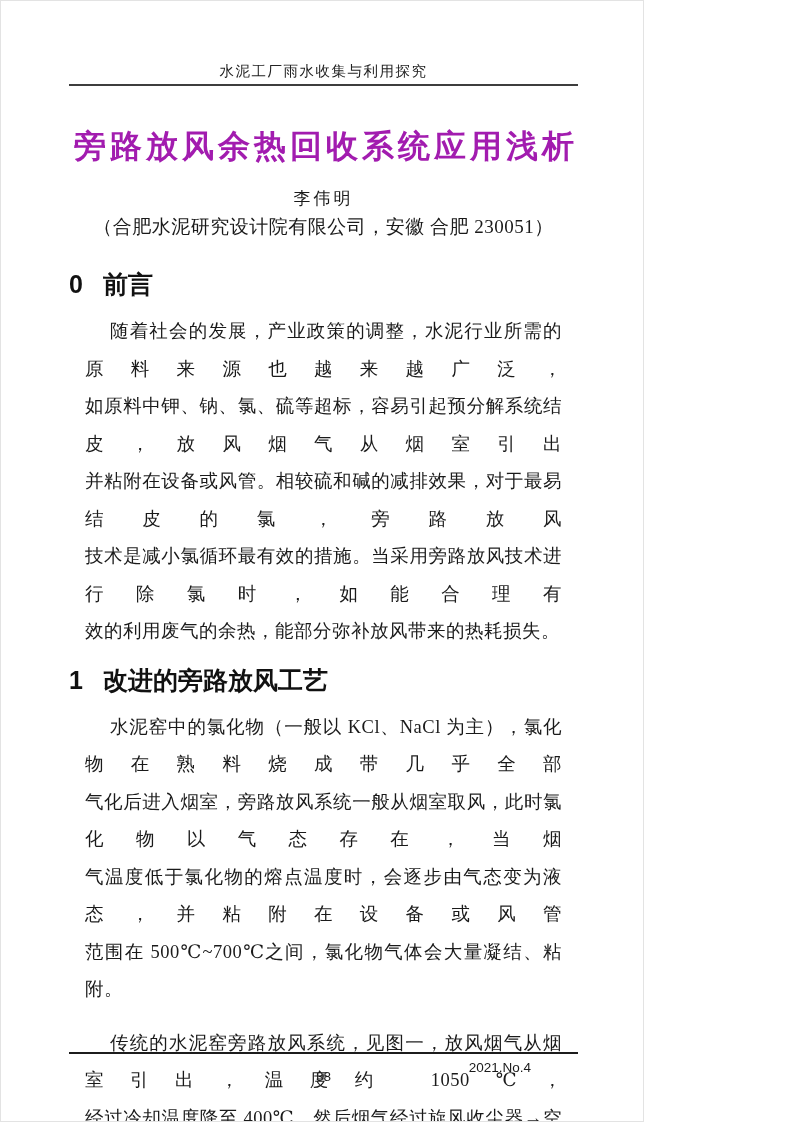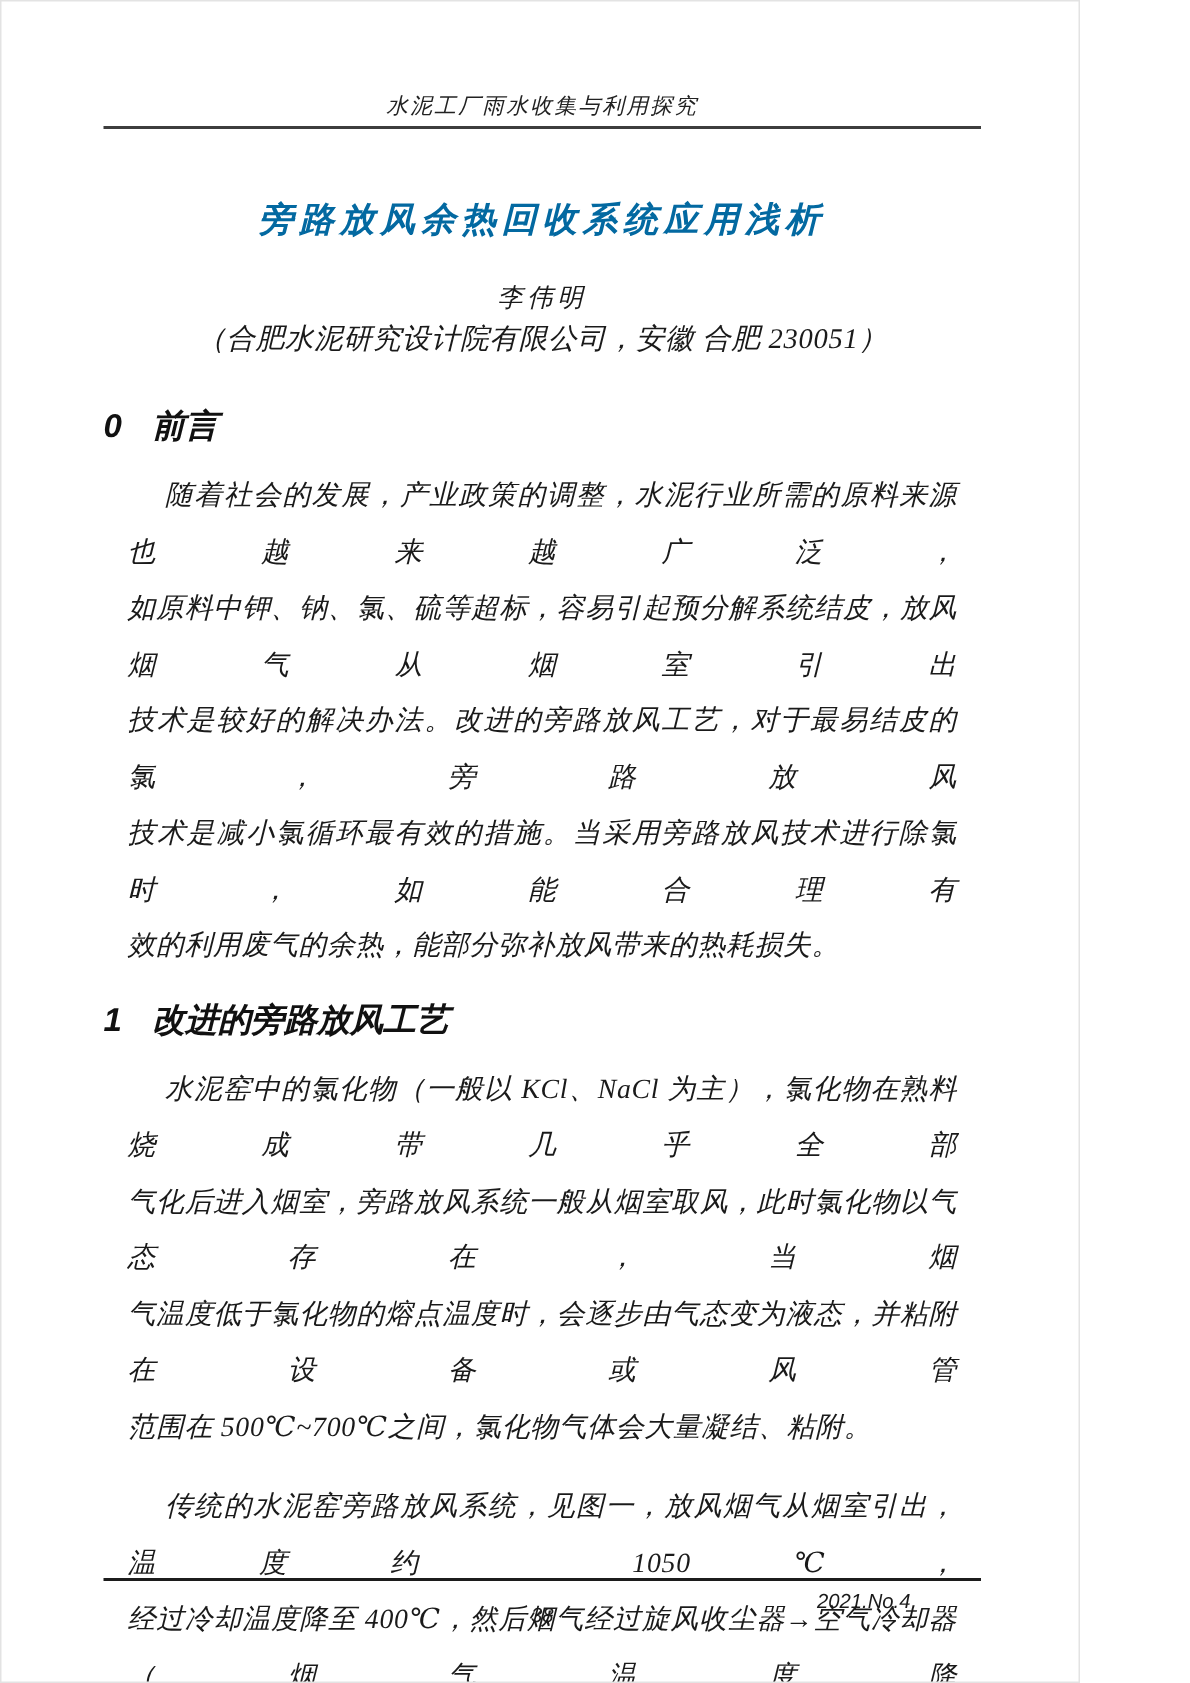--- a/index.html
+++ b/index.html
@@ -1,26 +1,25 @@
 <!DOCTYPE html>
 <html><head>
 <meta charset="utf-8">
 <style>
   html, body { margin: 0; padding: 0; background: #ffffff; }
   .page {
     position: relative;
-    width: 720px;
+    width: 644px;
     height: 1122px;
     box-sizing: border-box;
     background: #ffffff;
     color: #1a1a1a;
     border: 1px solid #e3e3e3;
     overflow: hidden;
     font-family: "Liberation Serif", "DejaVu Serif", serif;
-    font-style: italic;
   }
   .content { padding: 0 65px 0 68px; }
 
   
   .running-head {
     margin-top: 61px;
     text-align: center;
     font-size: 14.5px;
     letter-spacing: 1.5px;
     line-height: 19px;
@@ -28,27 +27,27 @@
   }
   .head-rule {
     margin-top: 3px;
     border-bottom: 2px solid #3d3d3d;
     height: 0;
   }
 
   
   .article-title {
     margin: 42px 0 0 0;
-    text-align: center;
+    text-align: right;
     font-family: "Liberation Sans", "DejaVu Sans", sans-serif;
     font-weight: bold;
-    font-size: 23px;
+    font-size: 32px;
     letter-spacing: 4px;
     line-height: 36px;
-    color: #0369a1;
+    color: #a21caf;
   }
   .author-line {
     margin-top: 24px;
     text-align: center;
     font-size: 17px;
     letter-spacing: 3px;
     line-height: 21px;
   }
   .affiliation-line {
     margin-top: 6px;
@@ -58,21 +57,21 @@
     line-height: 23px;
   }
 
   
   .section-heading {
     margin: 0;
     margin-top: 33px;
     margin-bottom: 4px;
     font-family: "Liberation Sans", "DejaVu Sans", sans-serif;
     font-weight: bold;
-    font-size: 22px;
+    font-size: 25px;
     line-height: 26px;
     color: #111;
   }
   .section-heading.tight { margin-top: 0; }
   .heading-number { display: inline-block; margin-right: 20px; }
 
   .para { margin: 16px; }
   .line {
     font-size: 18.5px;
     line-height: 37.5px;
@@ -123,21 +122,21 @@
     <div class="affiliation-line">（合肥水泥研究设计院有限公司，安徽 合肥 230051）</div>
 
     <section>
       <h2 class="section-heading">
         <span class="heading-number">0</span><span>前言</span>
       </h2>
       <div>
           <div class="para">
             <div class="line first">随着社会的发展，产业政策的调整，水泥行业所需的原料来源也越来越广泛，</div>
             <div class="line">如原料中钾、钠、氯、硫等超标，容易引起预分解系统结皮，放风烟气从烟室引出</div>
-            <div class="line">技术是较好的解决办法。改进的旁路放风工艺，对于最易结皮的氯，旁路放风</div>
+            <div class="line">并粘附在设备或风管。相较硫和碱的减排效果，对于最易结皮的氯，旁路放风</div>
             <div class="line">技术是减小氯循环最有效的措施。当采用旁路放风技术进行除氯时，如能合理有</div>
             <div class="line no-just">效的利用废气的余热，能部分弥补放风带来的热耗损失。</div>
           </div>
         </div>
     </section>
 
     <section>
       <h2 class="section-heading tight">
         <span class="heading-number">1</span><span>改进的旁路放风工艺</span>
       </h2>

